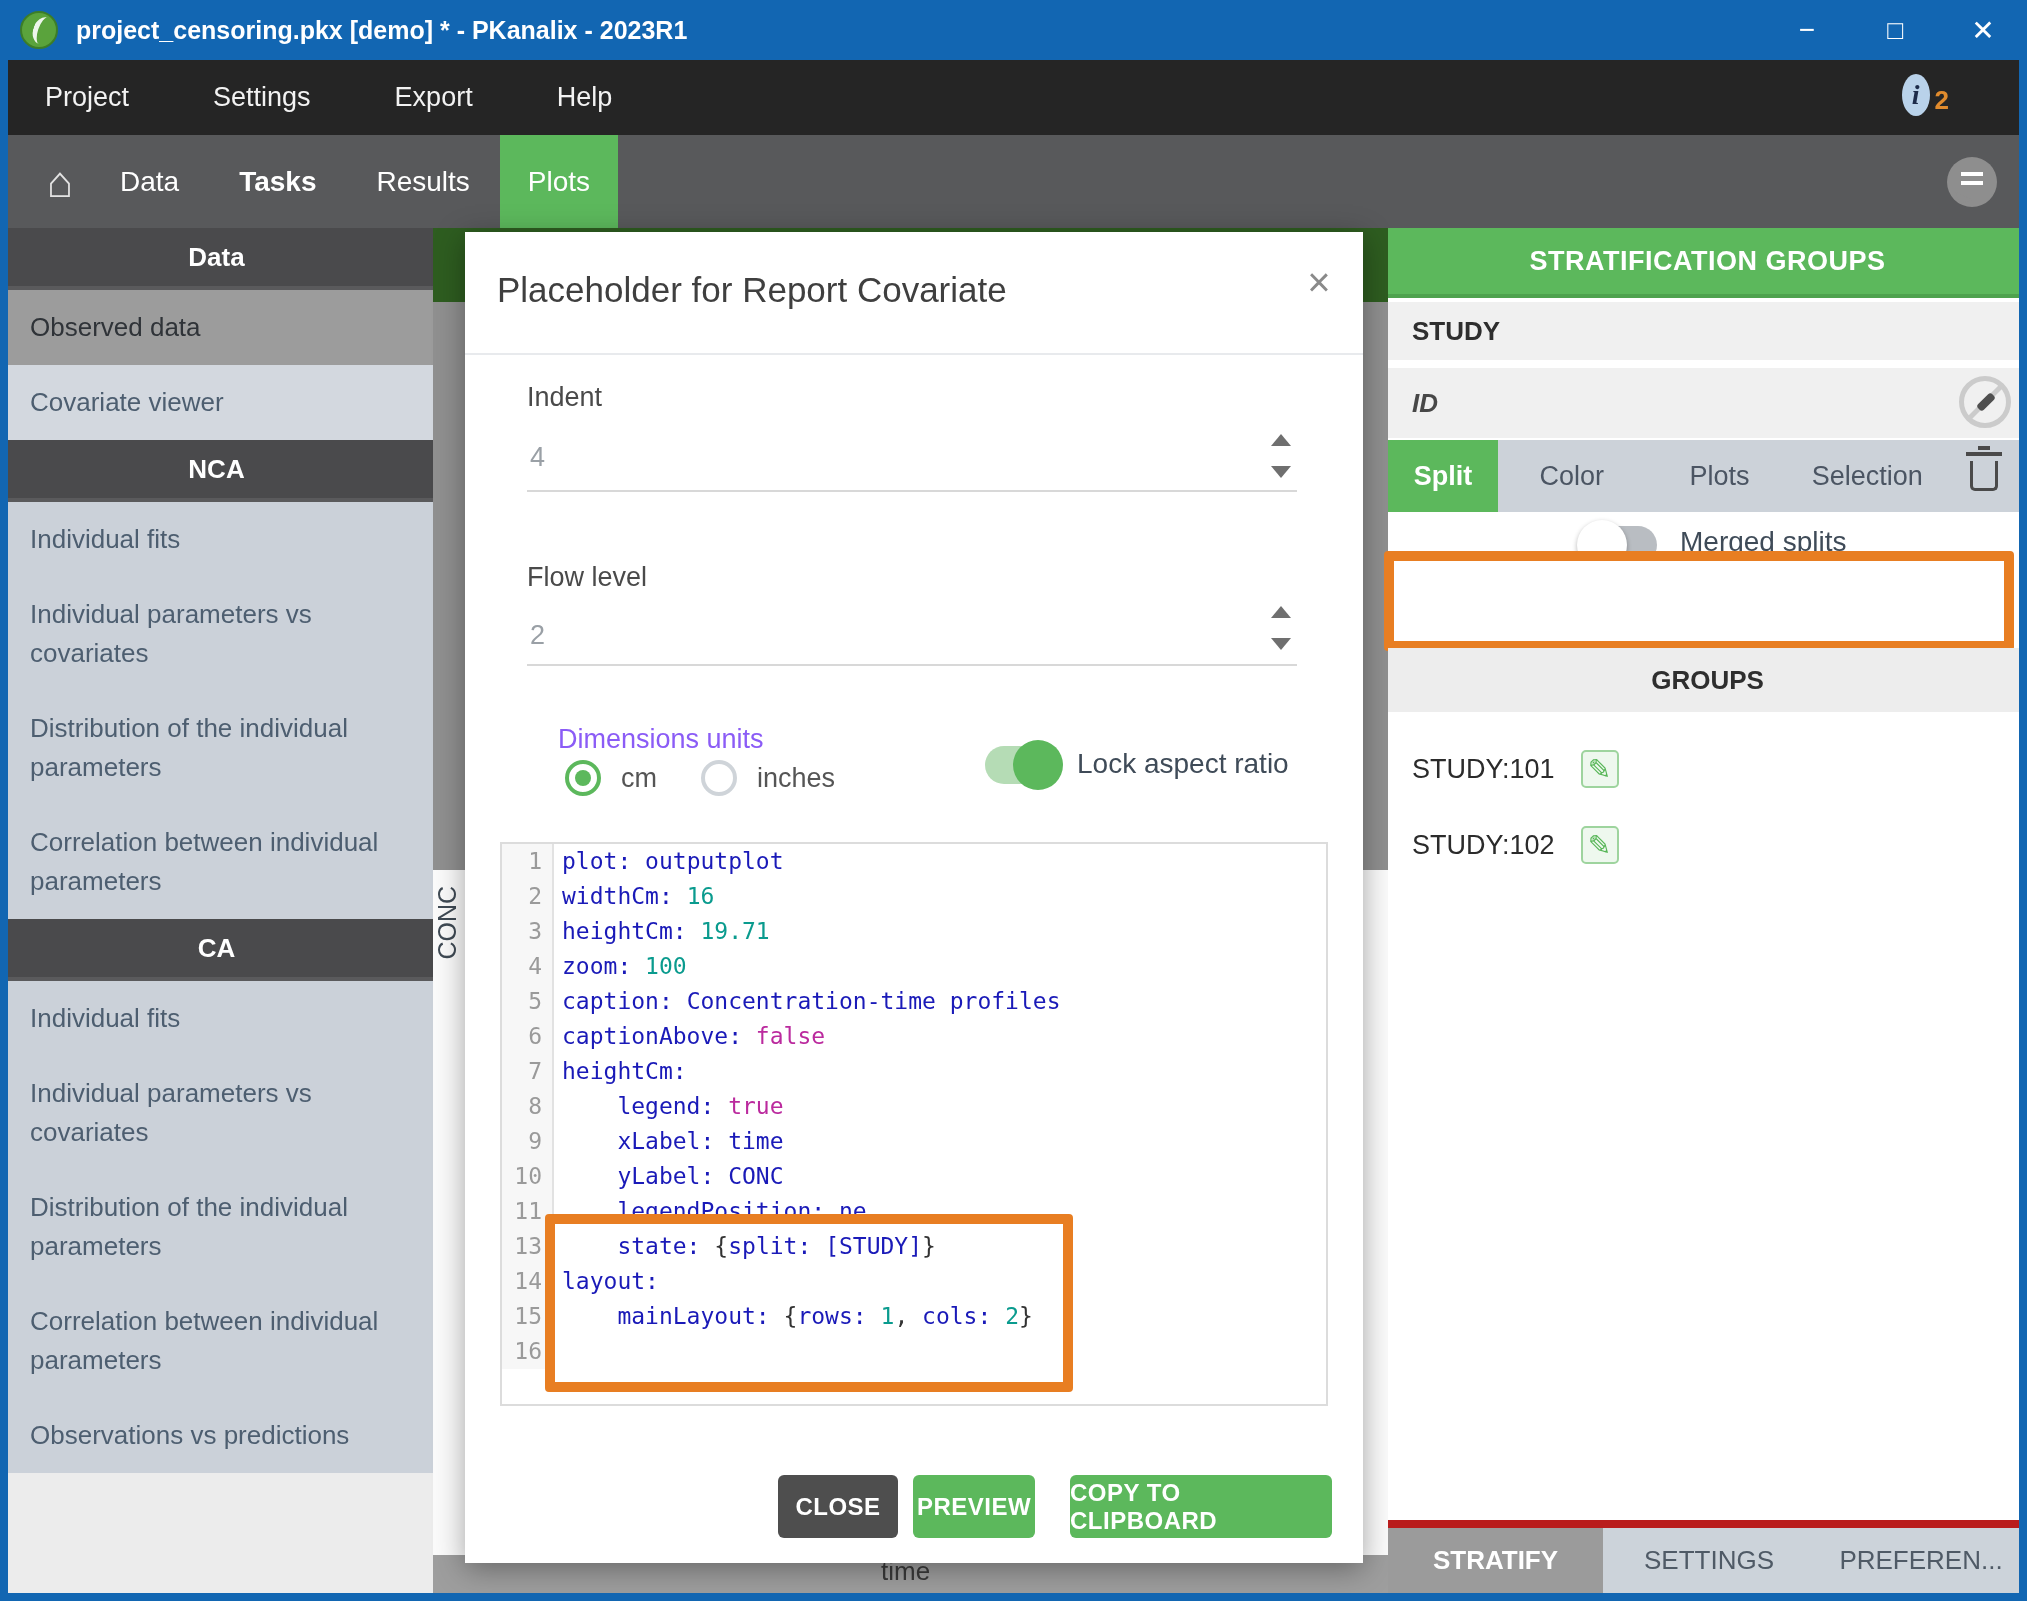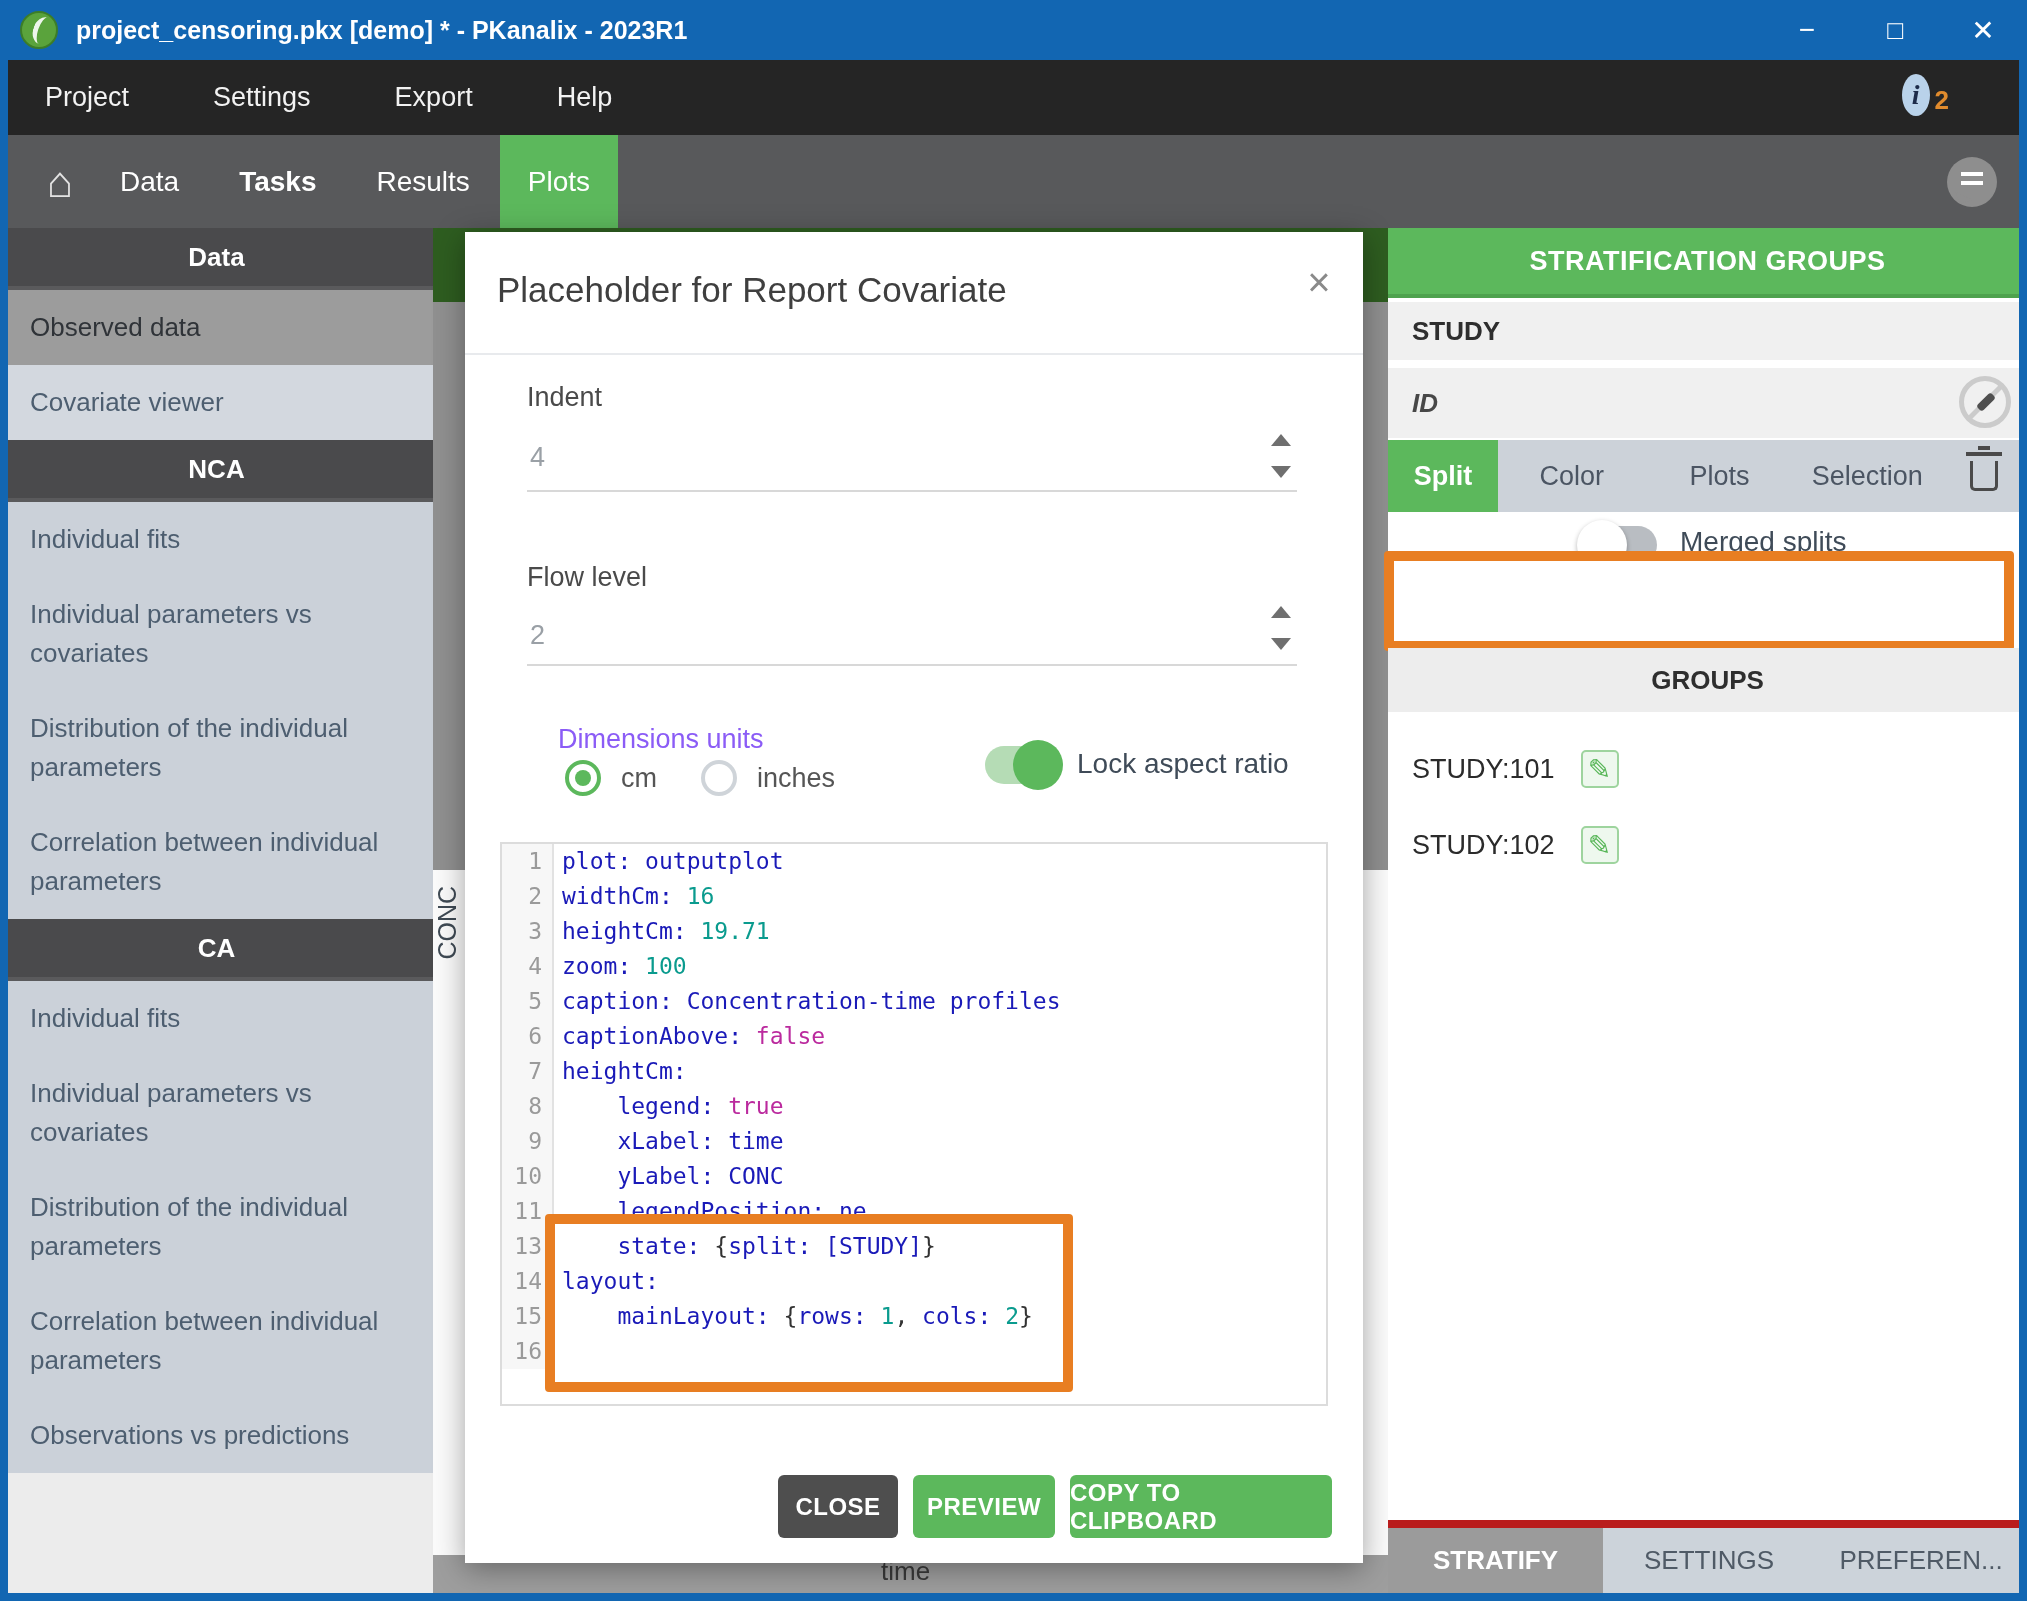--- a/index.html
+++ b/index.html
@@ -81,21 +81,21 @@
   .lc { white-space:pre; padding-left:8px; }
   .tk-k { color:#1a1ab8; } .tk-v { color:#1a1ab8; } .tk-n { color:#0a9b8e; } .tk-b { color:#bb2a9e; } .tk-p { color:#333; }
 
   .annot { position:absolute; border:10px solid #e87e22; border-radius:4px; }
   .annot.code { left:80px; top:982px; width:528px; height:178px; }
   .annot.panel { left:-4px; top:323px; width:630px; height:100px; }
 
   .modal-buttons { position:absolute; left:0; top:1243px; width:898px; height:63px; }
   .btn { position:absolute; height:63px; border-radius:6px; color:#ffffff; font-size:24px; font-weight:bold; letter-spacing:.5px; display:flex; align-items:center; justify-content:center; }
   .btn.dark { background:#4e4e4e; left:313px; width:120px; }
-  .btn.green1 { background:#5cb85c; left:448px; width:142px; }
+  .btn.green1 { background:#5cb85c; left:448px; width:122px; }
   .btn.green2 { background:#5cb85c; left:605px; width:262px; }
 
   
   .panel { position:absolute; left:1388px; top:228px; width:639px; height:1373px; background:#ffffff; }
   .panel-header { position:absolute; left:0; top:0; width:100%; height:70px; background:#5cb85c; color:#fff; font-size:27px; font-weight:bold; display:flex; align-items:center; justify-content:center; letter-spacing:.5px; border-bottom:4px solid #4ea24e; }
   .cov-row { position:absolute; left:0; width:100%; background:#f0f0f0; display:flex; align-items:center; padding-left:24px; font-size:26px; color:#2e2e2e; }
   .cov-row.study { top:74px; height:58px; font-weight:bold; }
   .cov-row.id { top:140px; height:70px; font-style:italic; font-weight:bold; color:#474747; }
   .no-brush { position:absolute; right:16px; top:8px; width:52px; height:52px; border:5px solid #cbcbcb; border-radius:50%; }
   .no-brush::before { content:""; position:absolute; left:-3px; top:19px; width:48px; height:5px; background:#cbcbcb; transform:rotate(-45deg); }

